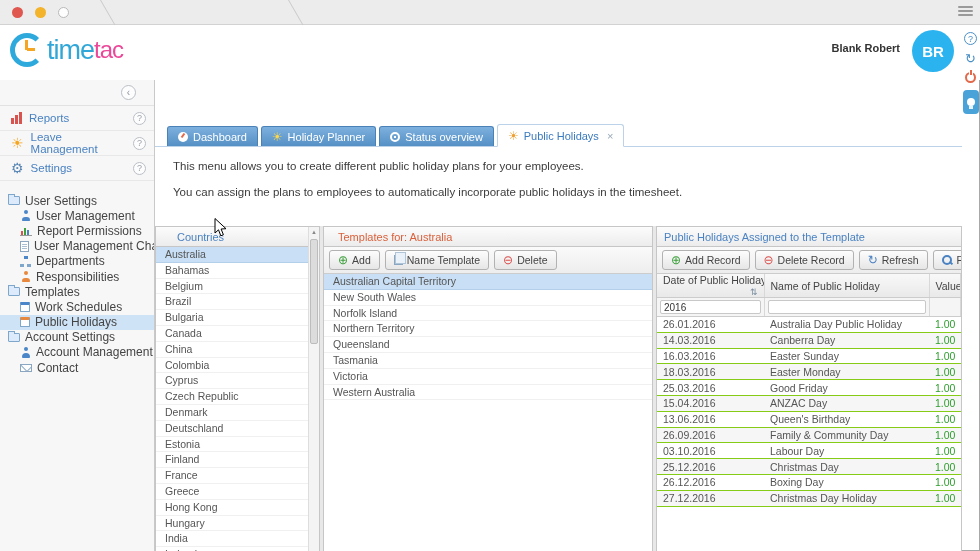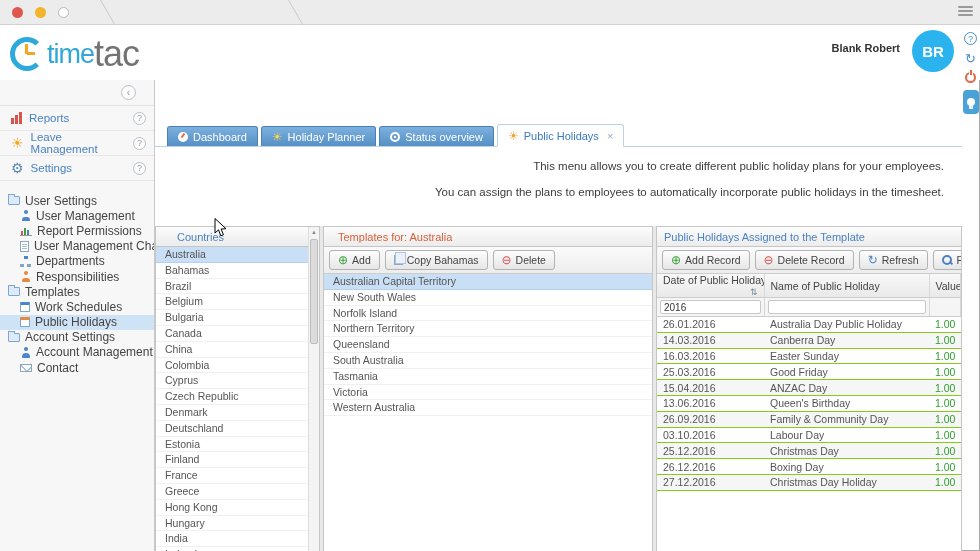--- a/index.html
+++ b/index.html
@@ -19,21 +19,21 @@
   .hamburger i { display:block; width:15px; height:2px; background:#9a9a9a; margin:2px 0; border-radius:1px; }
 
   
   .header { position:absolute; left:0; top:25px; width:980px; height:55px; background:#fff; z-index:5;text-decoration:underline; }
   .logo { position:absolute; left:10px; top:8px; display:flex; align-items:center; }
   .logo-clock { width:34px; height:34px; border:5px solid #2ea9dc; border-right-color:transparent; border-radius:50%; position:relative; margin-right:3px; }
   .logo-clock i { position:absolute; background:#f5a623; }
   .hand-m { width:3px; height:10px; left:10px; top:2px; }
   .hand-h { width:8px; height:3px; left:12px; top:10px; }
   .logo-time { font-size:27px; color:#31a7d8; letter-spacing:-1px; }
-  .logo-tac { font-size:36px; color:#737373; letter-spacing:-1px; }
+  .logo-tac { font-size:24px; color:#ec4899; letter-spacing:-1px; }
   .user-name { position:absolute; right:80px; top:17px; font-size:11px; font-weight:bold; color:#333; }
   .avatar { position:absolute; right:26px; top:5px; width:42px; height:42px; border-radius:50%; background:#2bb3ef; color:#fff; font-size:15px; font-weight:bold; display:flex; align-items:center; justify-content:center; }
 
   
   .edge { position:absolute; right:1px; top:32px; width:17px; display:flex; flex-direction:column; align-items:center; gap:7px; z-index:7; }
   .edge-q { width:13px; height:13px; border:1px solid #4a90c8; border-radius:50%; color:#4a90c8; font-size:9px; display:flex; align-items:center; justify-content:center; }
   .edge-r { color:#4a90c8; font-size:13px; line-height:13px; }
   .edge-p { width:11px; height:11px; border:2px solid #e2694a; border-radius:50%; position:relative; }
   .edge-p::before { content:""; position:absolute; top:-4px; left:50%; margin-left:-1px; width:2px; height:5px; background:#e2694a; box-shadow:0 0 0 1px #fff; }
   .edge-b { width:16px; height:24px; background:#4aa3d8; border-radius:4px; display:flex; align-items:center; justify-content:center; }
@@ -89,21 +89,21 @@
   .ic-mag::before { content:""; position:absolute; left:0; top:0; width:6px; height:6px; border:2px solid #4a82c2; border-radius:50%; }
   .ic-mag::after { content:""; position:absolute; left:7px; top:7px; width:4px; height:2px; background:#4a82c2; transform:rotate(45deg); }
 
   
   .main { position:absolute; left:155px; top:84px; width:807px; height:471px; background:#fff;margin-top:37px; }
   .tabs { height:26px; display:flex; align-items:flex-end; gap:3px; padding-left:12px; border-bottom:1px solid #bcd2e8; background:#fff; }
   .tab { display:flex; align-items:center; gap:5px; height:20px; padding:0 10px; background:linear-gradient(#7db0de,#5590c5); border:1px solid #4a82b8; border-bottom:none; border-radius:3px 3px 0 0; color:#fff; font-size:11px; cursor:pointer; white-space:nowrap; }
   .tab.active { background:#fff; border:1px solid #bcd2e8; border-bottom:1px solid #fff; color:#3a7abf; height:23px; margin-bottom:-1px; }
   .tab-close { color:#98a8b8; font-size:11px; margin-left:3px; }
   .intro { height:79px; padding:13px 18px 0 18px; background:#fff; }
-  .intro p { font-size:11.5px; color:#3c3c3c; margin:0 0 14px 0;text-align:right; }
+  .intro p { font-size:11.5px; color:#3c3c3c; margin:0 0 14px 0; }
 
   
   .panels { display:flex; gap:3px; background:#e8e8e8; height:366px; }
   .panel { background:#fff; border:1px solid #c6c6c6; display:flex; flex-direction:column; position:relative; overflow:hidden; }
   .panel-head { flex:none; height:20px; background:linear-gradient(#fcfcfc,#ececec); border-bottom:1px solid #c6c6c6; display:flex; align-items:center; font-size:11px; white-space:nowrap; overflow:hidden; }
   .p-countries { width:165px; }
   .p-templates { width:330px; }
   .p-holidays { flex:1; }
   .p-countries .panel-head { padding-left:21px; color:#4a82c2; }
   .p-templates .panel-head { padding-left:14px; color:#d9603b; }
@@ -291,22 +291,22 @@
       <p>You can assign the plans to employees to automatically incorporate public holidays in the timesheet.</p>
     </div>
 
     <div class="panels">
 
       <section class="panel p-countries">
         <div class="panel-head">Countries</div>
         <div class="list with-scroll">
             <div class="lrow selected">Australia</div>
             <div class="lrow">Bahamas</div>
+            <div class="lrow">Belgium</div>
             <div class="lrow">Brazil</div>
-            <div class="lrow">Belgium</div>
             <div class="lrow">Bulgaria</div>
             <div class="lrow">Canada</div>
             <div class="lrow">China</div>
             <div class="lrow">Colombia</div>
             <div class="lrow">Cyprus</div>
             <div class="lrow">Czech Republic</div>
             <div class="lrow">Denmark</div>
             <div class="lrow">Deutschland</div>
             <div class="lrow">Estonia</div>
             <div class="lrow">Finland</div>
@@ -328,34 +328,33 @@
 
       <section class="panel p-templates">
         <div class="panel-head">Templates for: Australia</div>
         <div class="toolbar">
           <button class="tbtn">
             <span class="bic green">⊕</span>
             <span>Add</span>
           </button>
           <button class="tbtn">
             <span class="ic ic-copy"></span>
-            <span>Copy Bahamas</span>
+            <span>Name Template</span>
           </button>
           <button class="tbtn">
             <span class="bic red">⊖</span>
             <span>Delete</span>
           </button>
         </div>
         <div class="list">
             <div class="lrow selected">Australian Capital Territory</div>
             <div class="lrow">New South Wales</div>
             <div class="lrow">Norfolk Island</div>
             <div class="lrow">Northern Territory</div>
             <div class="lrow">Queensland</div>
-            <div class="lrow">South Australia</div>
             <div class="lrow">Tasmania</div>
             <div class="lrow">Victoria</div>
             <div class="lrow">Western Australia</div>
           </div>
       </section>
 
       <section class="panel p-holidays">
         <div class="panel-head">Public Holidays Assigned to the Template</div>
         <div class="toolbar">
           <button class="tbtn">
@@ -405,20 +404,25 @@
               <tr class="alt">
                 <td class="c-date">14.03.2016</td>
                 <td class="c-name">Canberra Day</td>
                 <td class="c-val">1.00</td>
               </tr>
               <tr class="">
                 <td class="c-date">16.03.2016</td>
                 <td class="c-name">Easter Sunday</td>
                 <td class="c-val">1.00</td>
               </tr>
+              <tr class="alt">
+                <td class="c-date">18.03.2016</td>
+                <td class="c-name">Easter Monday</td>
+                <td class="c-val">1.00</td>
+              </tr>
               <tr class="">
                 <td class="c-date">25.03.2016</td>
                 <td class="c-name">Good Friday</td>
                 <td class="c-val">1.00</td>
               </tr>
               <tr class="alt">
                 <td class="c-date">15.04.2016</td>
                 <td class="c-name">ANZAC Day</td>
                 <td class="c-val">1.00</td>
               </tr>

